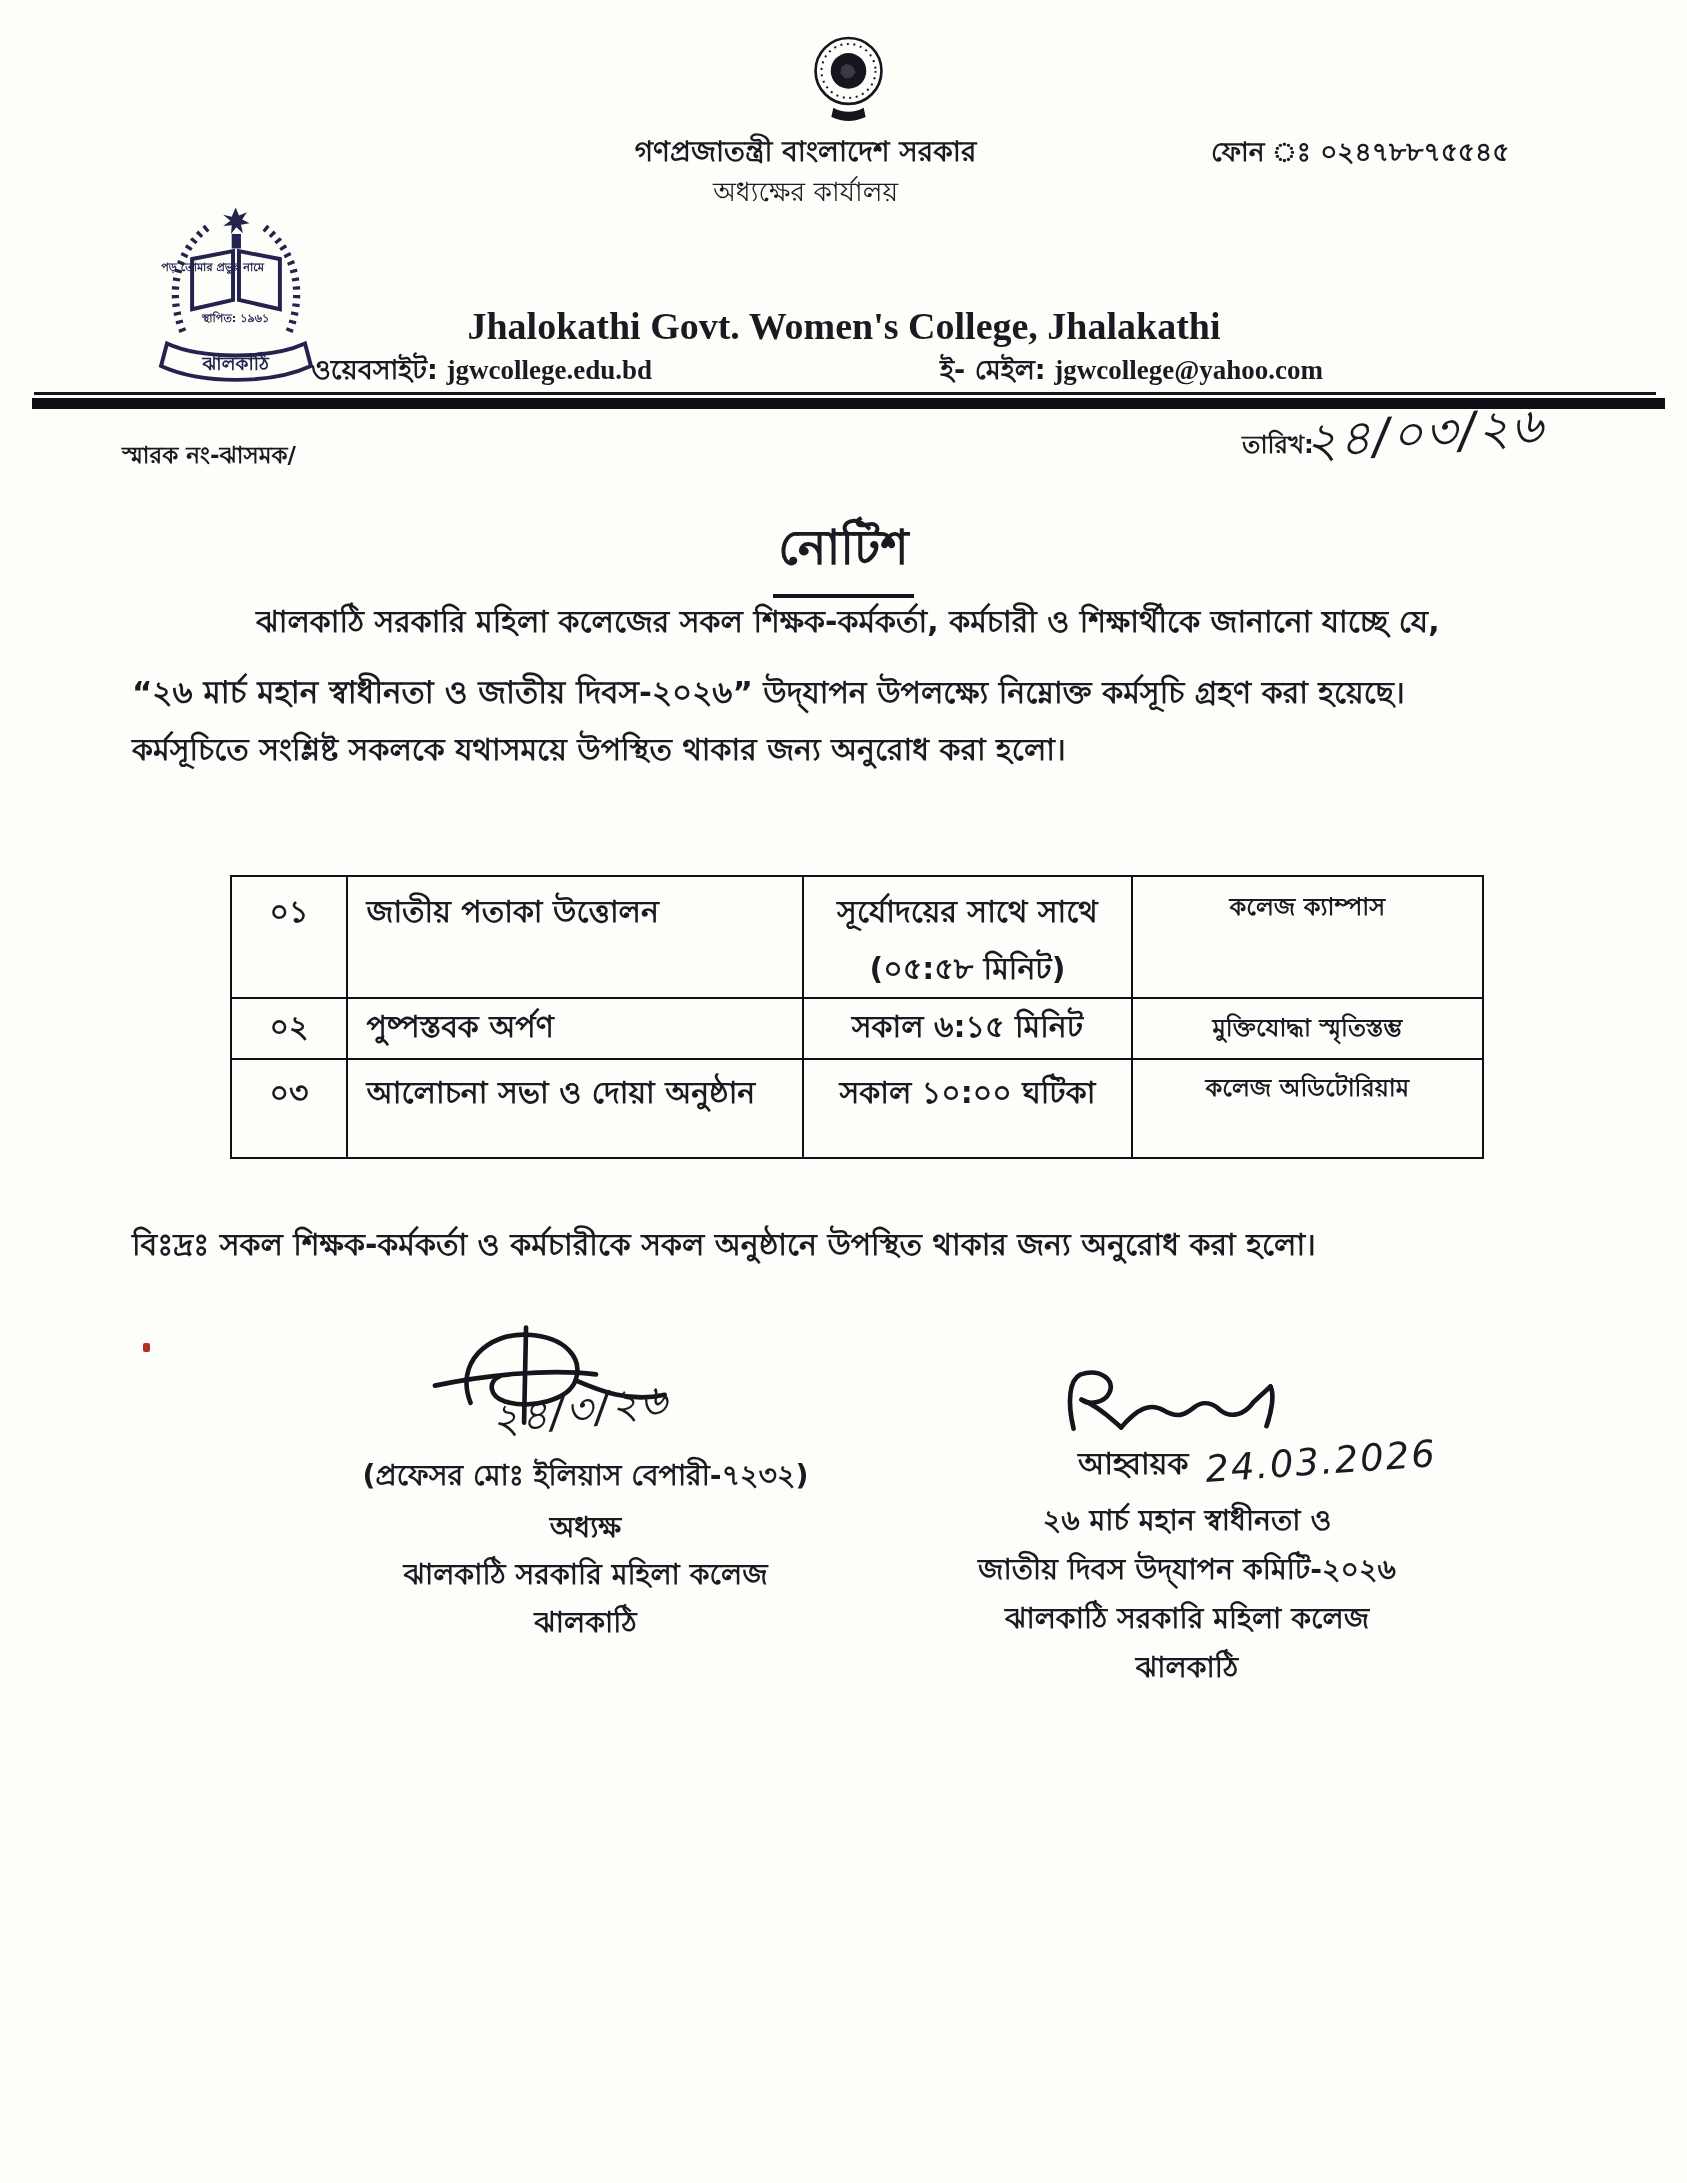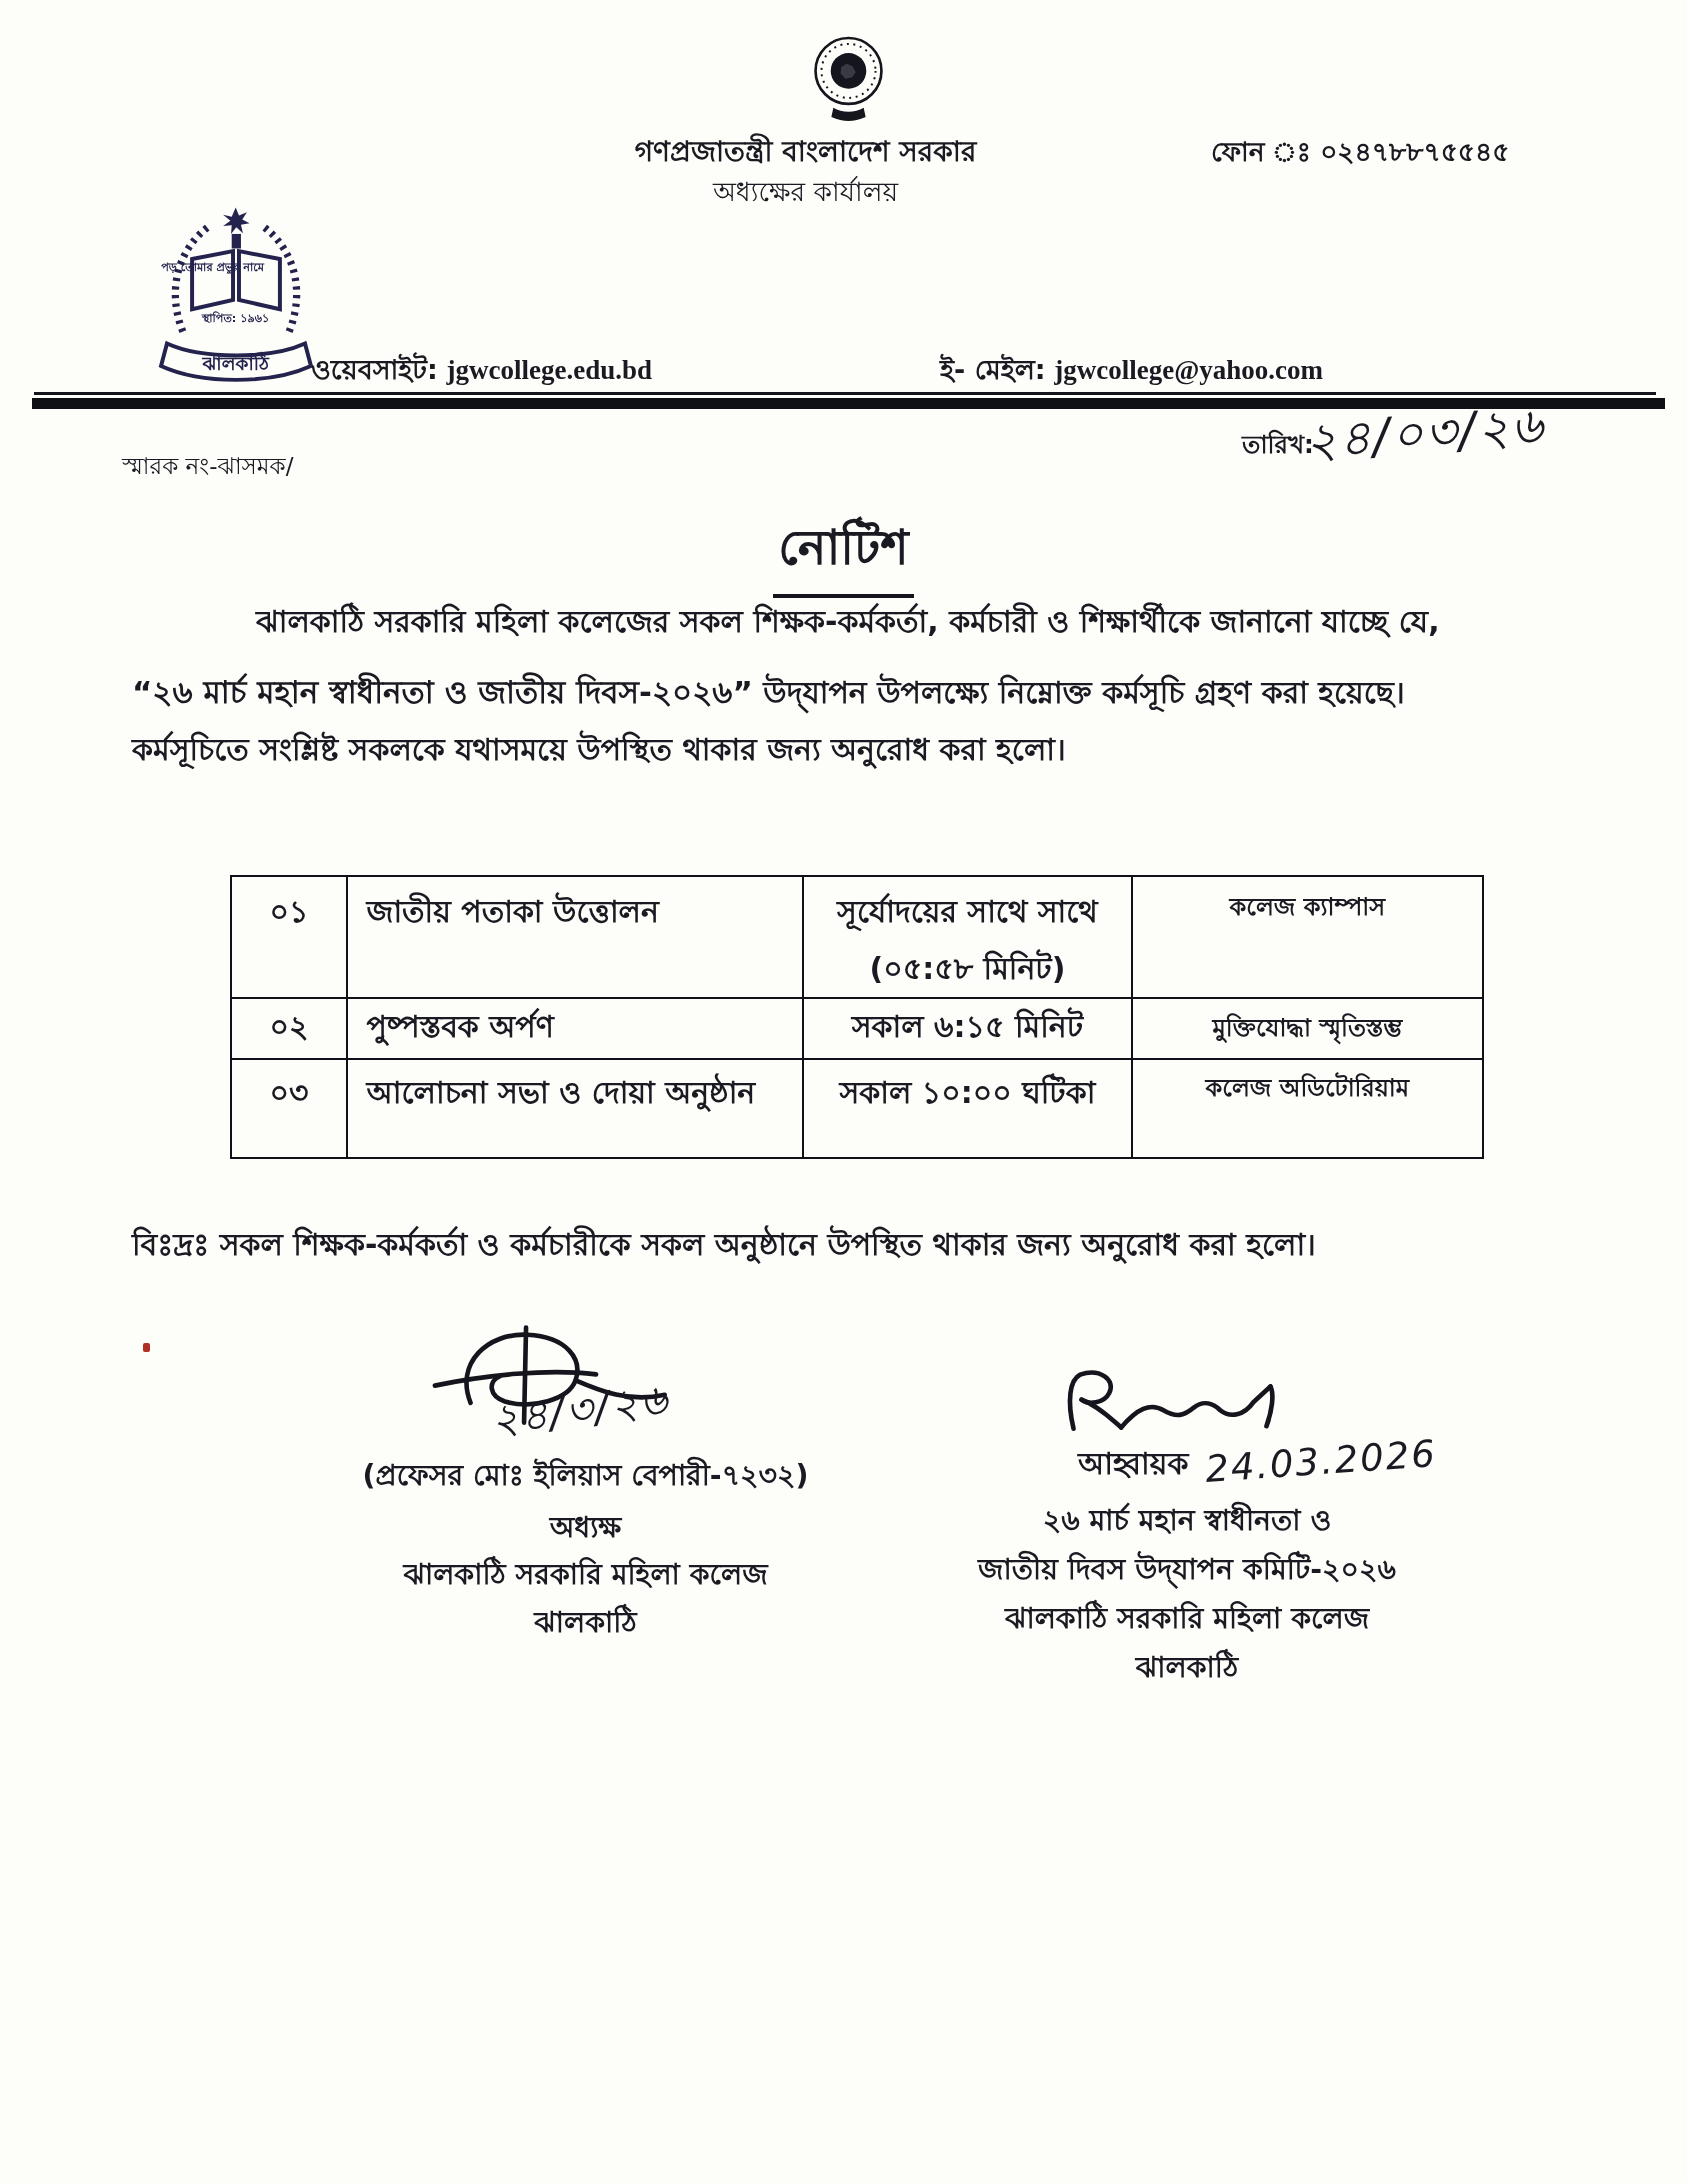--- a/index.html
+++ b/index.html
@@ -21,21 +21,21 @@
   .college-bn{left:265px;top:218px;width:1158px;font-size:56px;font-weight:800;text-align:center;letter-spacing:0.7px;}
   .college-en{left:265px;top:304px;width:1158px;font-size:38px;font-weight:700;text-align:center;}
   .web-row{left:311px;top:349px;width:1012px;display:flex;justify-content:space-between;font-size:27px;}
   .web-row .lbl{font-weight:800;}
   .web-row .val{font-family:"Liberation Serif","DejaVu Serif",serif;font-weight:700;}
   .email-underline{border-bottom:2px solid #1a1a22;padding-bottom:19px;margin-top:48px;}
   .rule-thin{left:34px;top:392px;width:1622px;height:2.6px;background:#15151d;}
   .rule-thick{left:32px;top:398px;width:1633px;height:11.2px;background:#0f0f16;}
 
   
-  .memo-no{left:122px;top:448px;font-size:23px;font-weight:400;}
+  .memo-no{left:122px;top:437px;font-size:23px;font-weight:700;}
   .date-label{left:1242px;top:426px;font-size:24.5px;font-weight:700;}
   .handwriting{font-style:italic;font-weight:400;letter-spacing:2px;}
   .date-value{left:1305px;top:396px;font-size:49px;transform:rotate(-4deg);}
 
   
   .notice-title-wrap{left:0;top:511px;width:1687px;text-align:center;}
   .notice-title{display:inline-block;font-size:48px;font-weight:800;border-bottom:4px solid #14141c;padding:0 5.3px 4px 5.3px;}
   .body-line{left:132px;width:1442px;font-size:30px;font-weight:600;line-height:42px;}
   .bl1{top:601px;padding-left:124px;width:1318px;}
   .bl2{top:671px;}
@@ -100,20 +100,21 @@
     <path d="M189,100 L127,88 L127,162 L189,176 Z" fill="none" stroke="#23234d" stroke-width="6"></path>
     <text x="87" y="118" font-size="17" font-weight="bold" fill="#23234d" text-anchor="middle">পড় তোমার প্রভুর নামে</text>
     <text x="122" y="196" font-size="17" font-weight="bold" fill="#23234d" text-anchor="middle">স্থাপিত: ১৯৬১</text>
     <path d="M18,228 C70,252 175,252 227,228 L236,262 C175,290 70,290 9,262 Z" fill="#fdfdfa" stroke="#23234d" stroke-width="6"></path>
     <text x="122" y="268" font-size="28" font-weight="bold" fill="#23234d" text-anchor="middle">ঝালকাঠি</text>
   </svg>
 
   <div class="abs gov-line">গণপ্রজাতন্ত্রী বাংলাদেশ সরকার</div>
   <div class="abs phone-line">ফোন ঃ ০২৪৭৮৮৭৫৫৪৫</div>
   <div class="abs office-line">অধ্যক্ষের কার্যালয়</div>
+  <div class="abs college-en serif">Jhalokathi Govt. Women's College, Jhalakathi</div>
 
   <div class="abs web-row">
     <span>
       <span class="lbl">ওয়েবসাইট:</span>
       <span class="val">jgwcollege.edu.bd</span>
     </span>
     <span>
       <span class="lbl">ই- মেইল:</span>
       <span class="val email-underline">jgwcollege@yahoo.com</span>
     </span>

